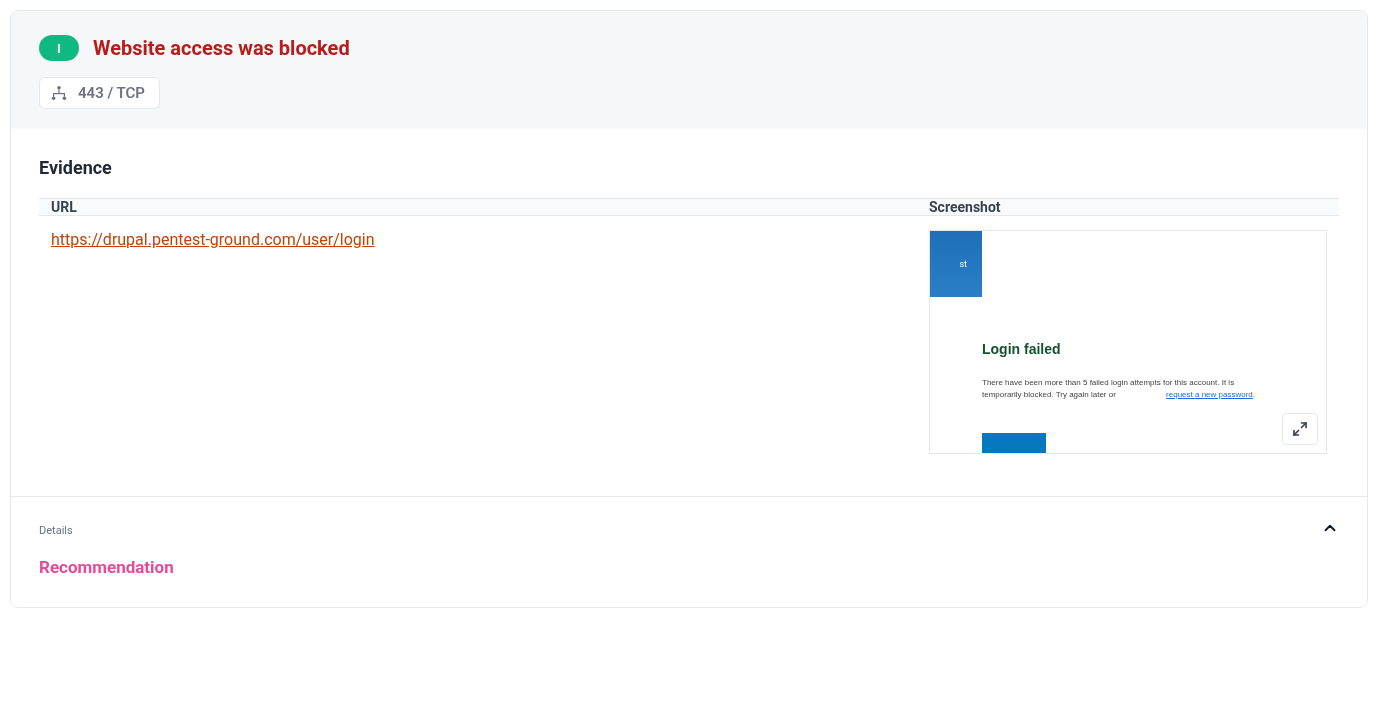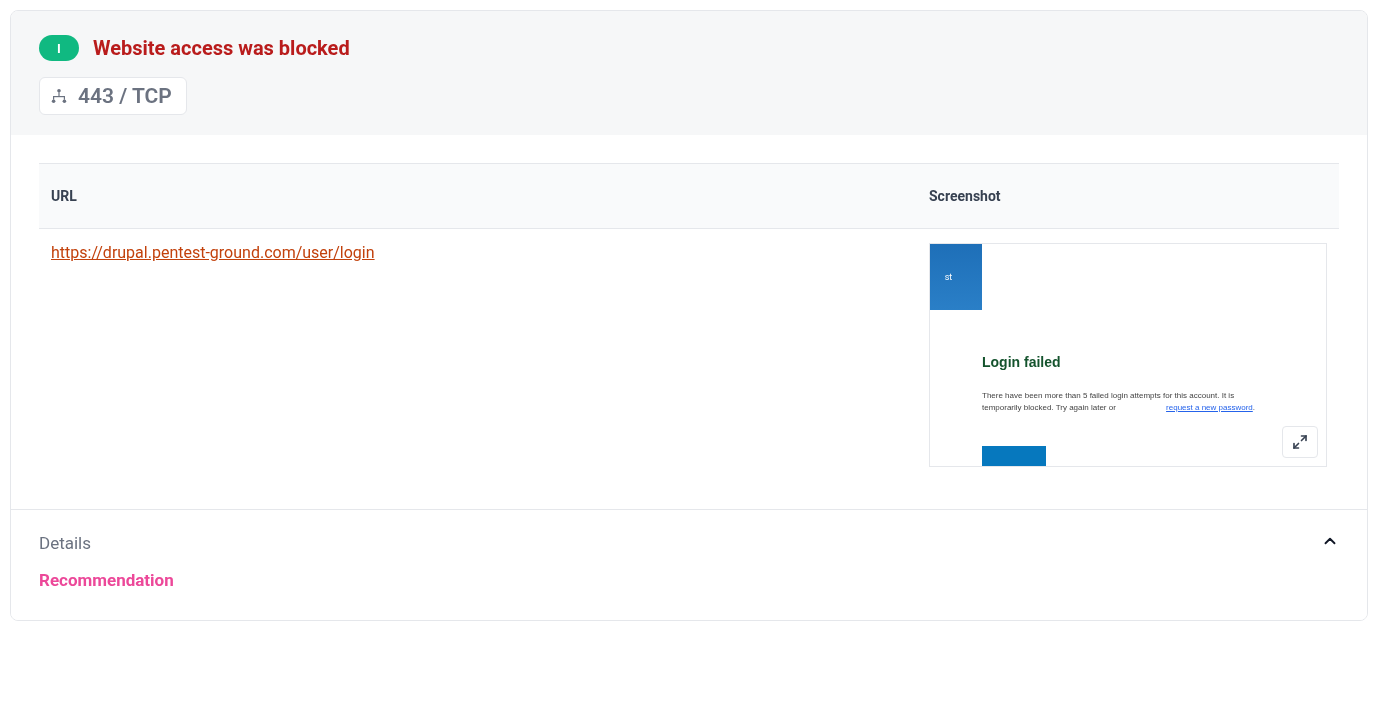--- a/index.html
+++ b/index.html
@@ -46,21 +46,21 @@
       color: #b91c1c;
     }
     .port-chip {
       display: inline-flex;
       align-items: center;
       gap: 10px;
       background: #ffffff;
       border: 1px solid #e5e7eb;
       border-radius: 6px;
       padding: 6px 14px 6px 10px;
-      font-size: 21px;
+      font-size: 15px;
       font-weight: 600;
       color: #6b7280;
     }
     .network-icon {
       width: 18px;
       height: 18px;
       display: flex;
       align-items: center;
       justify-content: center;
     }
@@ -76,21 +76,21 @@
     }
     .evidence-table {
       width: 100%;
       border-collapse: collapse;
     }
     .evidence-table thead th {
       text-align: left;
       font-size: 14px;
       font-weight: 700;
       color: #374151;
-      padding: 24px 12px;
+      padding: 0 12px;
       background: #f9fafb;
       border-top: 1px solid #e5e7eb;
       border-bottom: 1px solid #e5e7eb;
     }
     .evidence-table tbody td {
       padding: 14px 12px;
       vertical-align: top;
       font-size: 16px;
     }
     .url-cell {
@@ -109,21 +109,21 @@
       overflow: hidden;
     }
     .ss-topbar {
       width: 52px;
       height: 66px;
       background: linear-gradient(180deg, #1e6fb8, #2a7fc7);
       color: #fff;
       font-size: 9px;
       display: flex;
       align-items: center;
-      justify-content: center;
+      justify-content: flex-end;
       padding-right: 15px;
     }
     .ss-body {
       padding: 44px 52px 0 52px;
     }
     .ss-title {
       font-size: 14px;
       font-weight: 800;
       color: #14532d;
       font-family: Arial, sans-serif;
@@ -168,21 +168,21 @@
       border-top: 1px solid #e5e7eb;
     }
     .details-header {
       display: flex;
       align-items: center;
       justify-content: space-between;
       margin-bottom: 16px;
       cursor: pointer;
     }
     .details-label {
-      font-size: 17px;
+      font-size: 11px;
       color: #6b7280;
       font-weight: 400;
     }
     .recommendation-heading {
       font-size: 17px;
       font-weight: 700;
       color: #ec4899;
       margin-bottom: 2px;
     }
     .recommendation-text {
@@ -213,20 +213,21 @@
           <rect x="18.4" y="12" width="1.6" height="5"></rect>
           <circle cx="4.8" cy="19" r="2.4"></circle>
           <circle cx="19.2" cy="19" r="2.4"></circle>
         </svg>
       </span>
       <span>443 / TCP</span>
     </div>
   </div>
 
   <div class="evidence-section">
+    <h3 class="evidence-heading">Evidence</h3>
     <table class="evidence-table">
       <thead>
         <tr>
           <th>URL</th>
           <th style="width:420px;margin-top:8px;">Screenshot</th>
         </tr>
       </thead>
       <tbody>
         <tr>
           <td>

